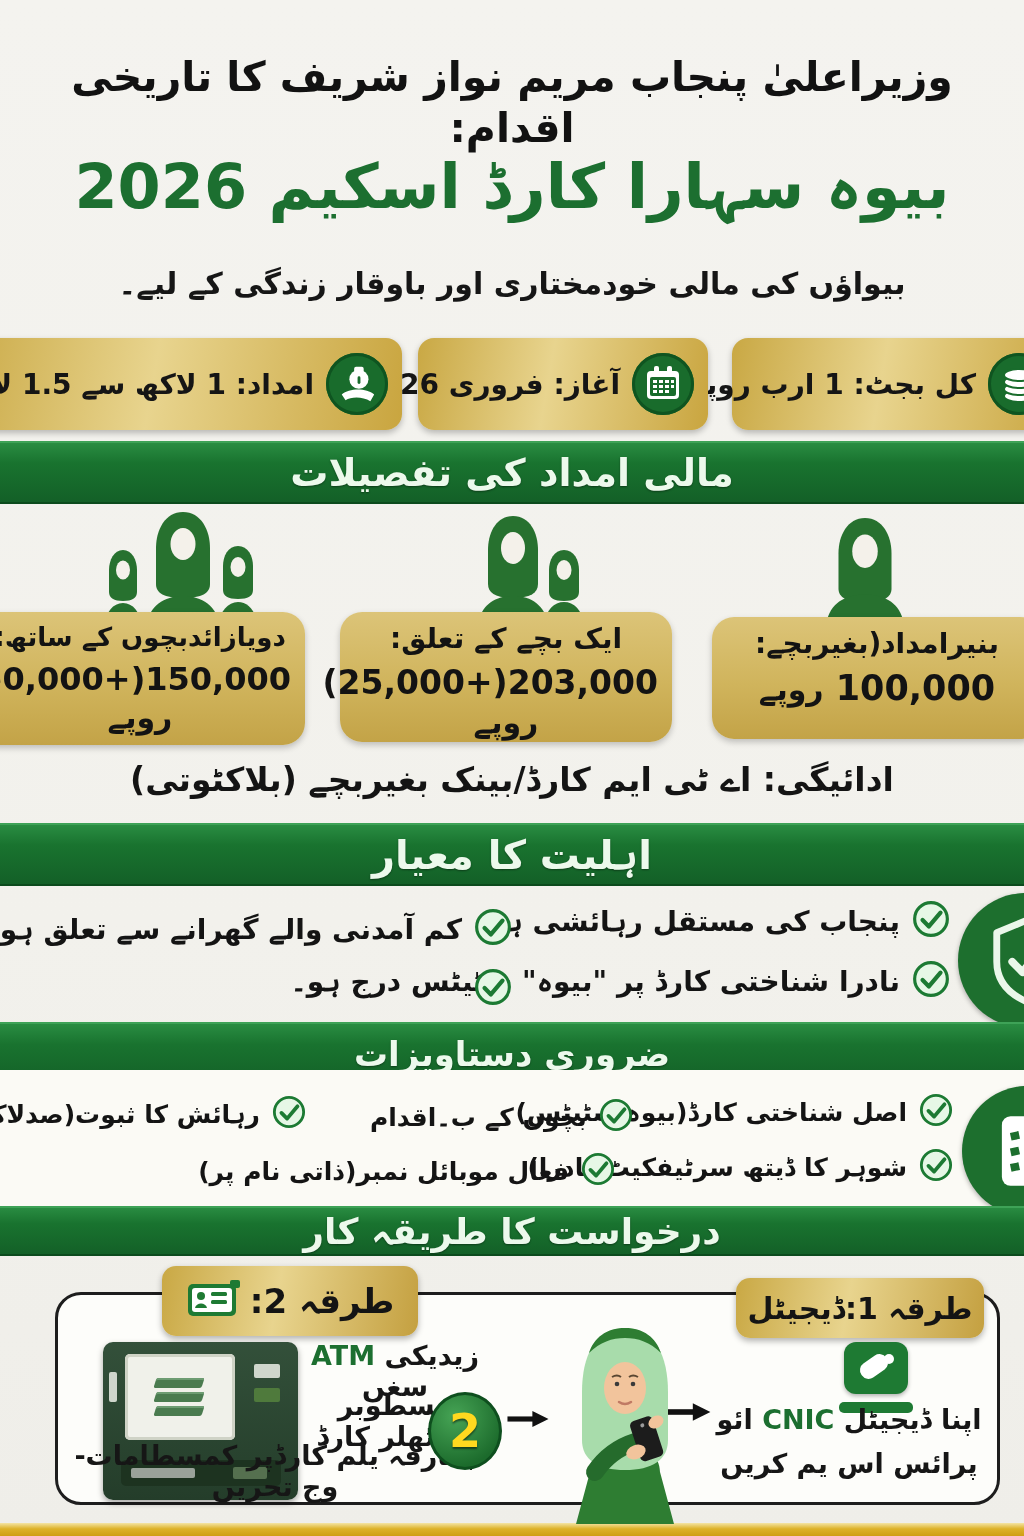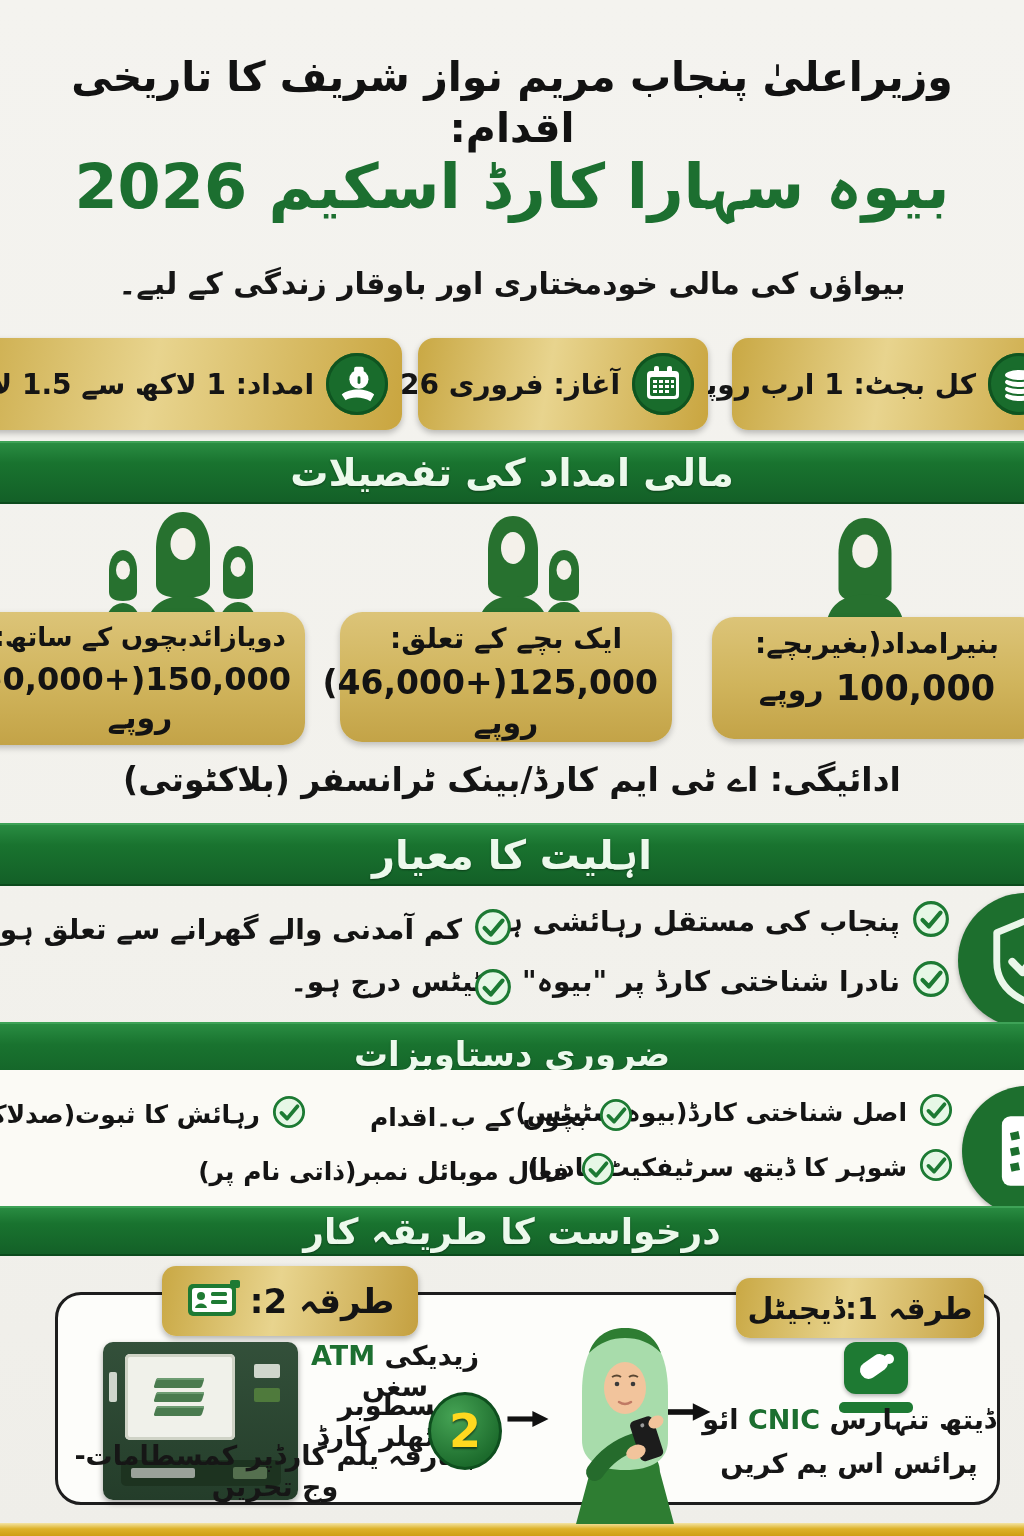--- a/index.html
+++ b/index.html
@@ -179,33 +179,33 @@
   <div class="plaque rtl" style="left:712px;width:330px;top:617px;height:122px;">
     <div class="plaque-title">بنیرامداد(بغیربچے:</div>
     <div class="plaque-amount">
       <span>100,000</span>
       <span class="cur">روپے</span>
     </div>
   </div>
   <div class="plaque rtl" style="left:340px;width:332px;top:612px;height:130px;">
     <div class="plaque-title">ایک بچے کے تعلق:</div>
     <div class="plaque-amount" style="font-size:33px;">
-      <span>125,000(+46,000)</span>
+      <span>203,000(+25,000)</span>
       <span class="cur">روپے</span>
     </div>
   </div>
   <div class="plaque rtl" style="left:-25px;width:330px;top:612px;height:133px;">
     <div class="plaque-title" style="font-size:26px;">دویازائدبچوں کے ساتھ:</div>
     <div class="plaque-amount" style="font-size:32px;">
       <span>150,000(+50,000)</span>
       <span class="cur">روپے</span>
     </div>
   </div>
 
-  <div class="payment-note rtl">ادائیگی: اے ٹی ایم کارڈ/بینک ٹرانسفر (بلاکٹوتی)</div>
+  <div class="payment-note rtl">ادائیگی: اے ٹی ایم کارڈ/بینک بغیربچے (بلاکٹوتی)</div>
 
   <div class="banner rtl" style="top:823px;height:63px;font-size:40px;">اہلیت کا معیار</div>
 
   <div class="elig">
     <div class="check-item" style="left:575px;top:900px;width:375px;">
       <span class="ck"><svg width="38" height="38" viewBox="0 0 36 36">
             <circle cx="18" cy="18" r="15.5" fill="#e6f7e6" stroke="#1c7a33" stroke-width="3"></circle>
             <path d="M10 19 L16 25 L27 12" stroke="#1c7a33" stroke-width="4" fill="none" stroke-linecap="round" stroke-linejoin="round"></path>
           </svg></span>
       <span class="check-text">پنجاب کی مستقل رہائشی ہو۔</span>
@@ -379,21 +379,21 @@
 
   <div class="sms-wrap">
     <div class="sms-ic">
       <div class="sms-blob"></div>
       <div class="sms-dot"></div>
     </div>
     <div class="sms-bar"></div>
   </div>
 
   <div class="atm-line rtl" style="left:700px;top:1404px;width:298px;font-size:27px;">
-    <span>ڈیتھ تنہارس</span>
+    <span>اپنا ڈیجیٹل</span>
     <span class="green-word">CNIC</span>
     <span>ائو</span>
   </div>
   <div class="atm-line rtl" style="left:700px;top:1448px;width:298px;font-size:27px;">پرائس اس یم کریں</div>
 
   <div class="bottom-strip"></div>
 
 </div>
 
 </body></html>

